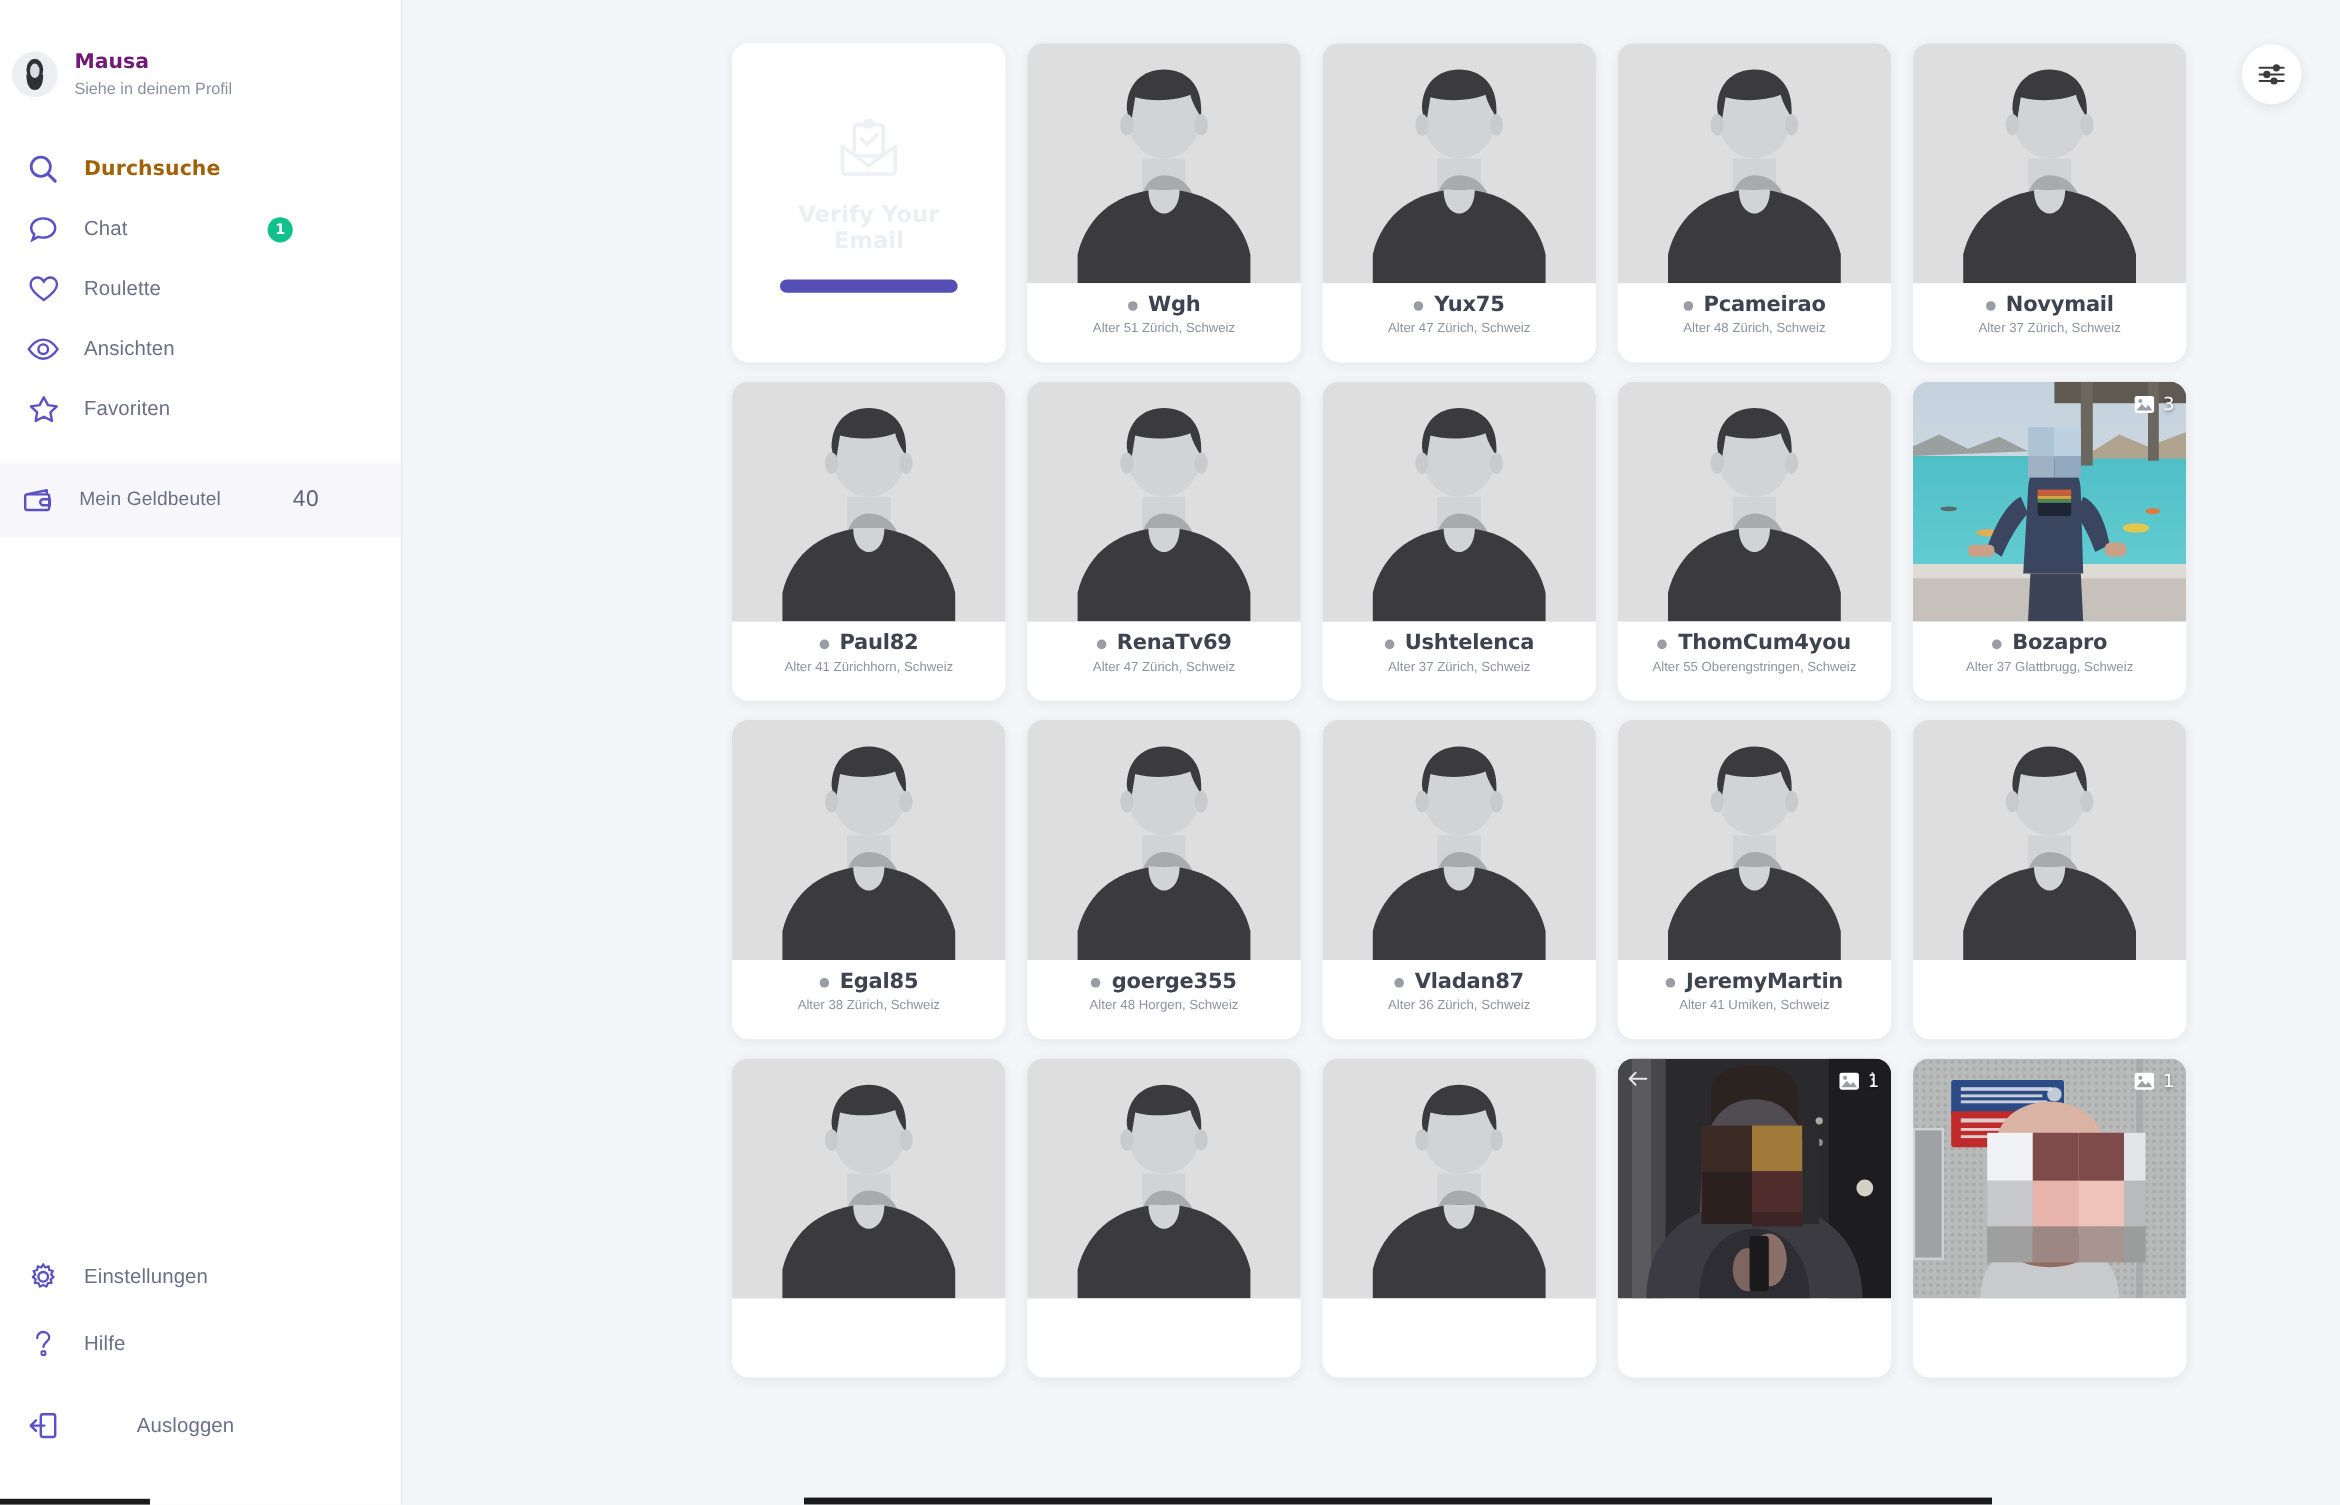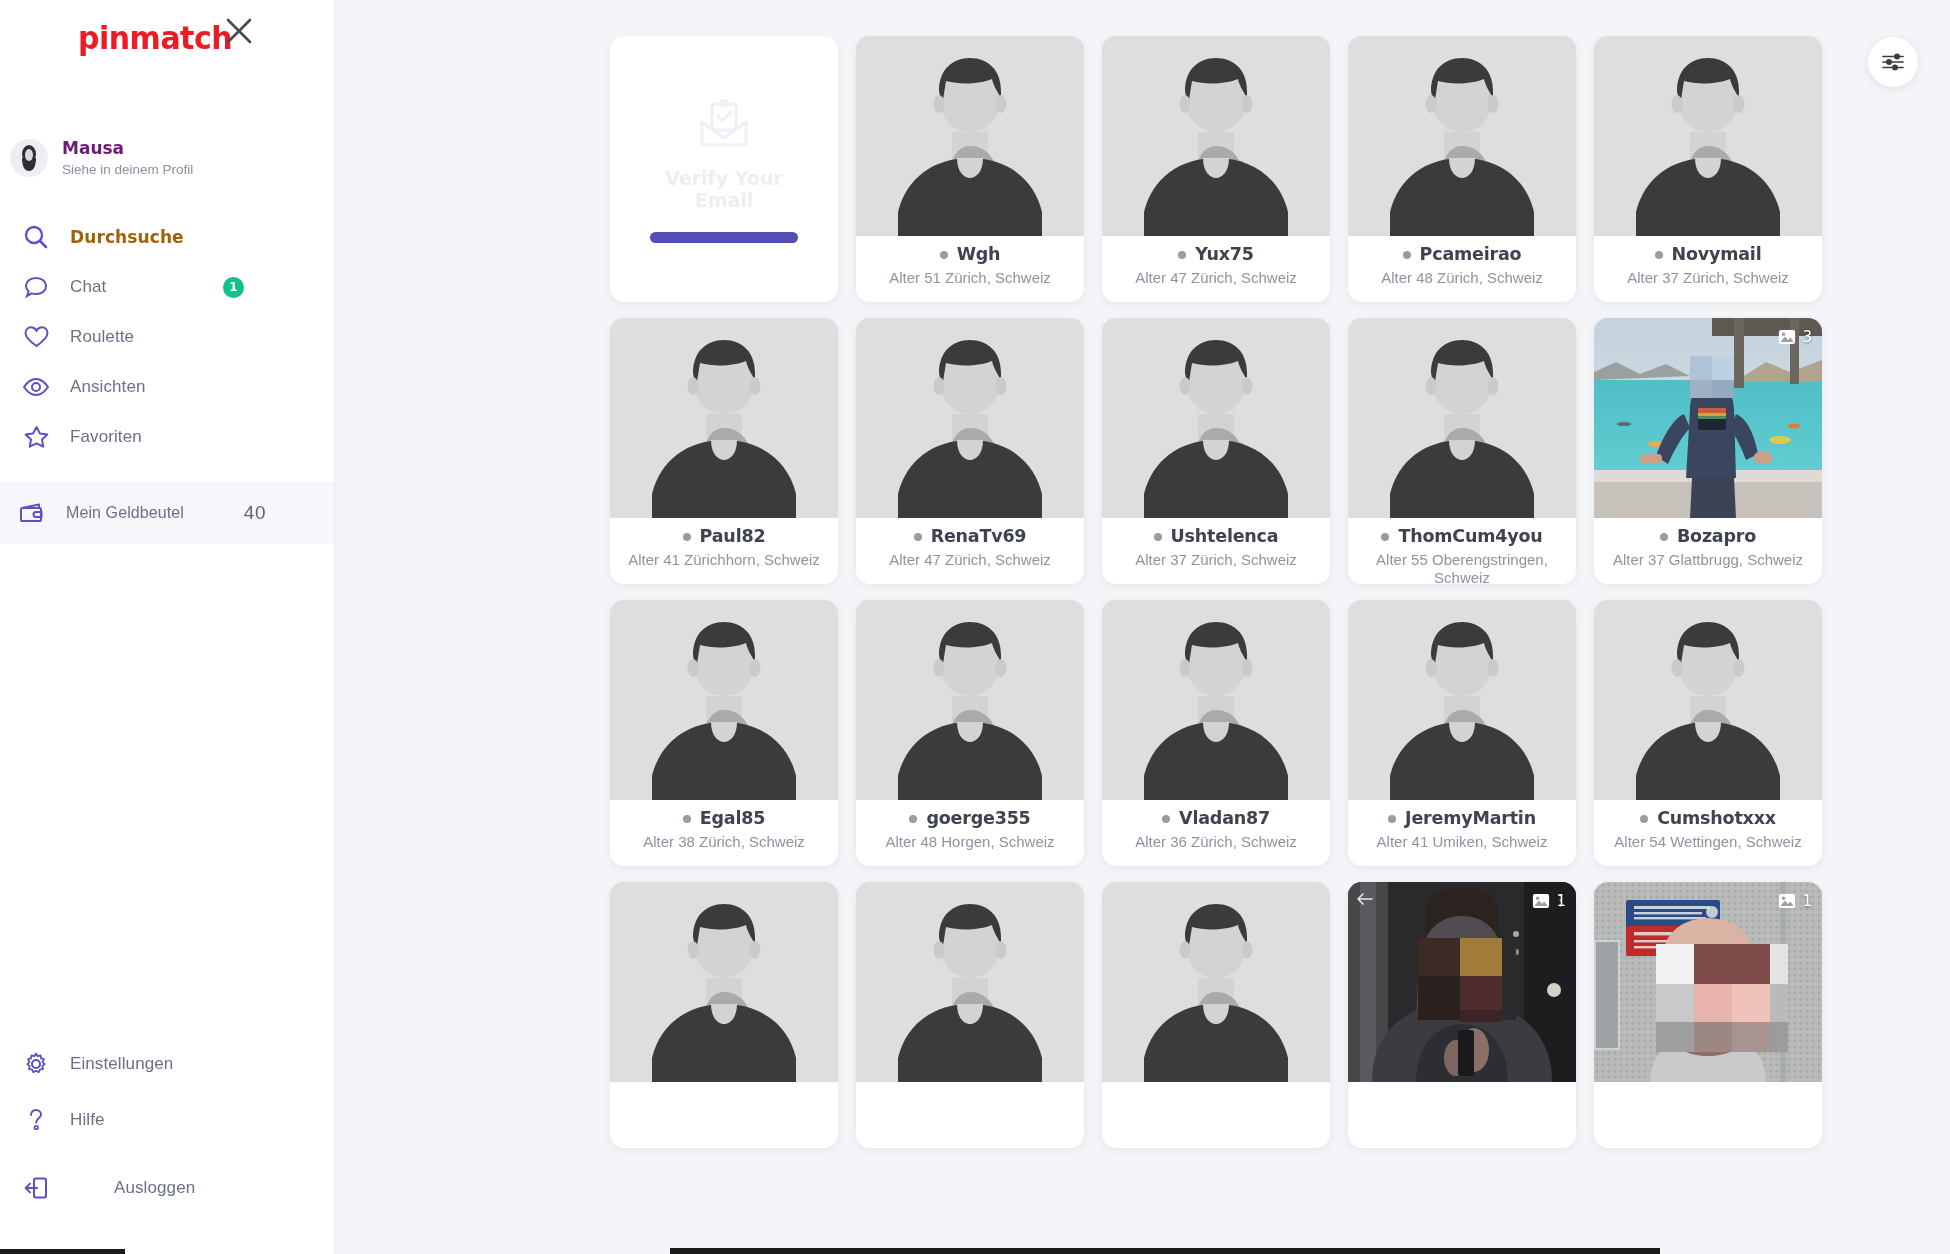--- a/index.html
+++ b/index.html
@@ -120,21 +120,21 @@
     font-size: 17.5px; font-weight: 700; color: #3f4350;
     font-family:"DejaVu Sans",sans-serif; letter-spacing:-.2px;
     display: inline-flex; align-items: center; gap: 9px;
     line-height: 1.1;
   }
   .card .uname::before {
     content: ""; width: 8px; height: 8px; border-radius: 50%;
     background: #9a9ca3; display: inline-block;
   }
   .card .sub {
-    font-size: 15px; color: #8e93a1; margin-top: 4px;
+    font-size: 11px; color: #8e93a1; margin-top: 4px;
     line-height: 1.25; padding: 0 10px;
   }
 
   
   .verify-card {
     width: 228px; height: 266px; background:#fff; border-radius: 14px;
     box-shadow: 0 2px 9px rgba(40,45,70,.07);
     display: flex; flex-direction: column; align-items: center;
     justify-content: flex-start; cursor: pointer; overflow: hidden;
   }
@@ -177,28 +177,20 @@
   .sidebar-underline {
     position: absolute; left: 0; bottom: 0; width: 125px; height: 5px; background: #1b1b1b;
   }
 </style>
 </head>
 <body>
 
 <div class="app">
 
   <aside class="sidebar">
-    <div class="sb-top">
-      <div class="logo">pinmatch</div>
-      <div class="close-btn">
-        <svg width="34" height="34" viewBox="0 0 34 34" aria-hidden="true">
-          <path d="M6 6 L28 28 M28 6 L6 28" stroke="#4a4a4a" stroke-width="2.6" stroke-linecap="round"></path>
-        </svg>
-      </div>
-    </div>
 
     <div class="profile-row">
       <div class="avatar">
         <svg width="26" height="28" viewBox="0 0 26 28" aria-hidden="true">
           <ellipse cx="13" cy="10" rx="7" ry="9" fill="#2f3033"></ellipse>
           <path d="M6 14 C6 23 9 27 13 27 C17 27 20 23 20 14 Z" fill="#2f3033"></path>
           <ellipse cx="13" cy="11" rx="4" ry="6" fill="#d9dbe0"></ellipse>
         </svg>
       </div>
       <div class="profile-texts">
@@ -636,24 +628,20 @@
     <path d="M83 55 C83 34 96 22 114 22 C132 22 145 34 145 55 L145 62 C140 54 137 48 136 43 C124 48 104 49 90 45 L86 70 Z" fill="#3b3b3d"></path>
     <ellipse cx="83" cy="68" rx="5.5" ry="9" fill="#c9cacc"></ellipse>
     <ellipse cx="145" cy="68" rx="5.5" ry="9" fill="#c9cacc"></ellipse>
     <path d="M96 96 L132 96 L132 126 L96 126 Z" fill="#d2d3d5"></path>
     <path d="M114 110 C126 110 134 117 138 126 L96 126 C98 118 104 110 114 110 Z" fill="#a9aaac"></path>
     <path d="M114 122 C150 122 178 142 186 176 L186 200 L42 200 L42 176 C50 142 78 122 114 122 Z" fill="#3b3b3d"></path>
     <path d="M101 122 C101 136 108 142 114 142 C120 142 127 136 127 122 Z" fill="#d2d3d5"></path>
   </svg>
 
      </div>
-     <div class="meta">
-        <div class="uname">Cumshotxxx</div>
-        <div class="sub">Alter 54 Wettingen, Schweiz</div>
-     </div>
         </div>
         <div class="card">
           <div class="photo">
         <svg width="228" height="200" viewBox="0 0 228 200">
     <rect width="228" height="200" fill="#dededf"></rect>
     <path d="M114 26 C132 26 145 40 145 60 C145 80 132 96 114 96 C96 96 83 80 83 60 C83 40 96 26 114 26 Z" fill="#d2d3d5"></path>
     <path d="M83 55 C83 34 96 22 114 22 C132 22 145 34 145 55 L145 62 C140 54 137 48 136 43 C124 48 104 49 90 45 L86 70 Z" fill="#3b3b3d"></path>
     <ellipse cx="83" cy="68" rx="5.5" ry="9" fill="#c9cacc"></ellipse>
     <ellipse cx="145" cy="68" rx="5.5" ry="9" fill="#c9cacc"></ellipse>
     <path d="M96 96 L132 96 L132 126 L96 126 Z" fill="#d2d3d5"></path>

